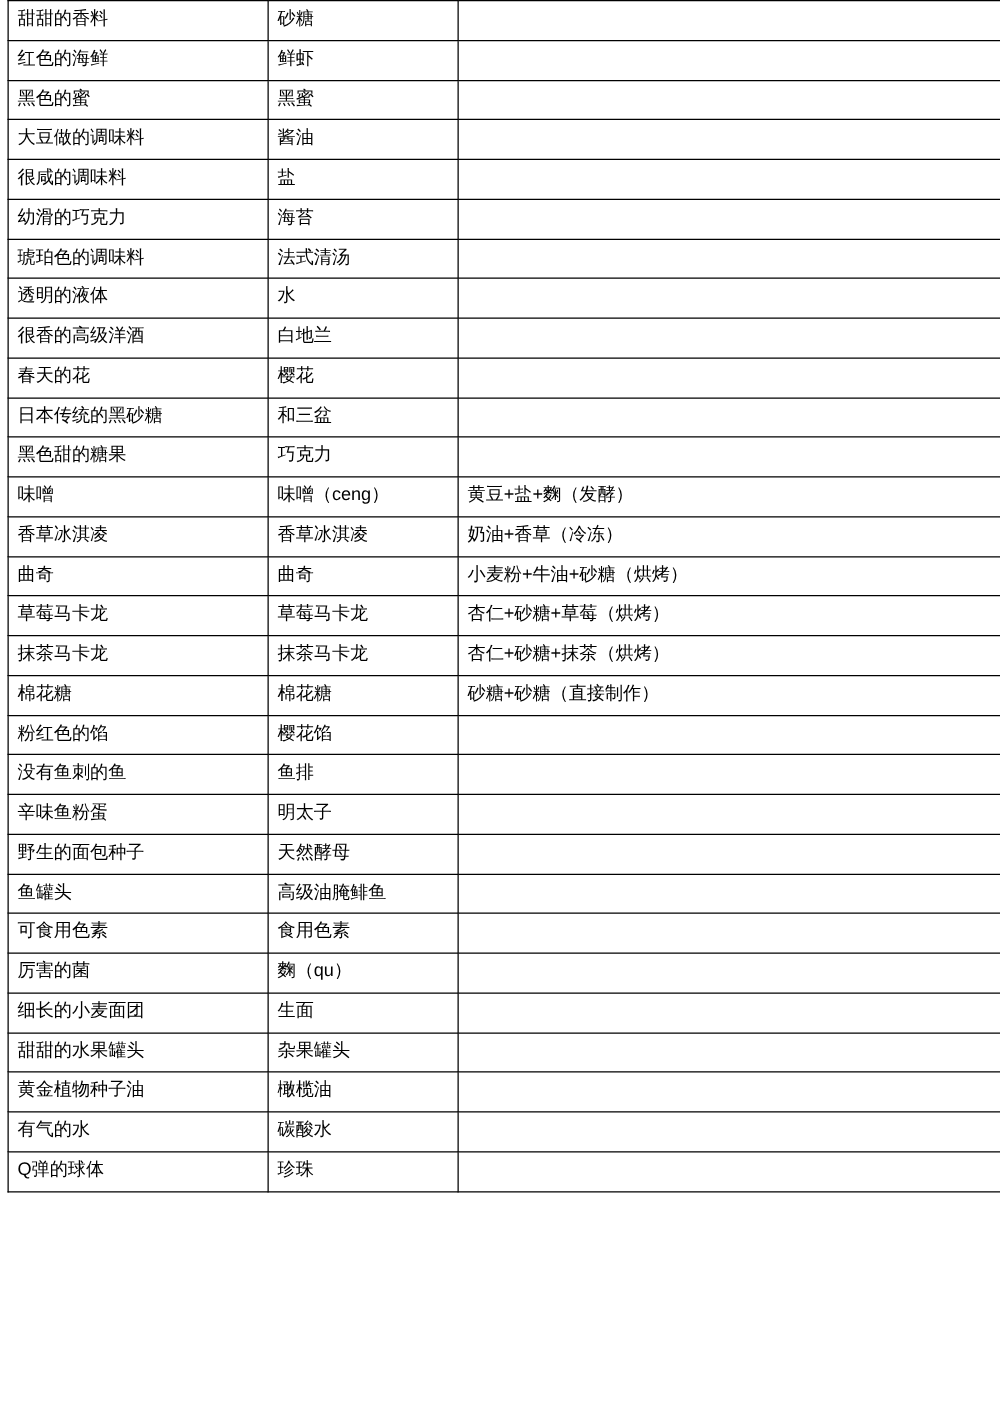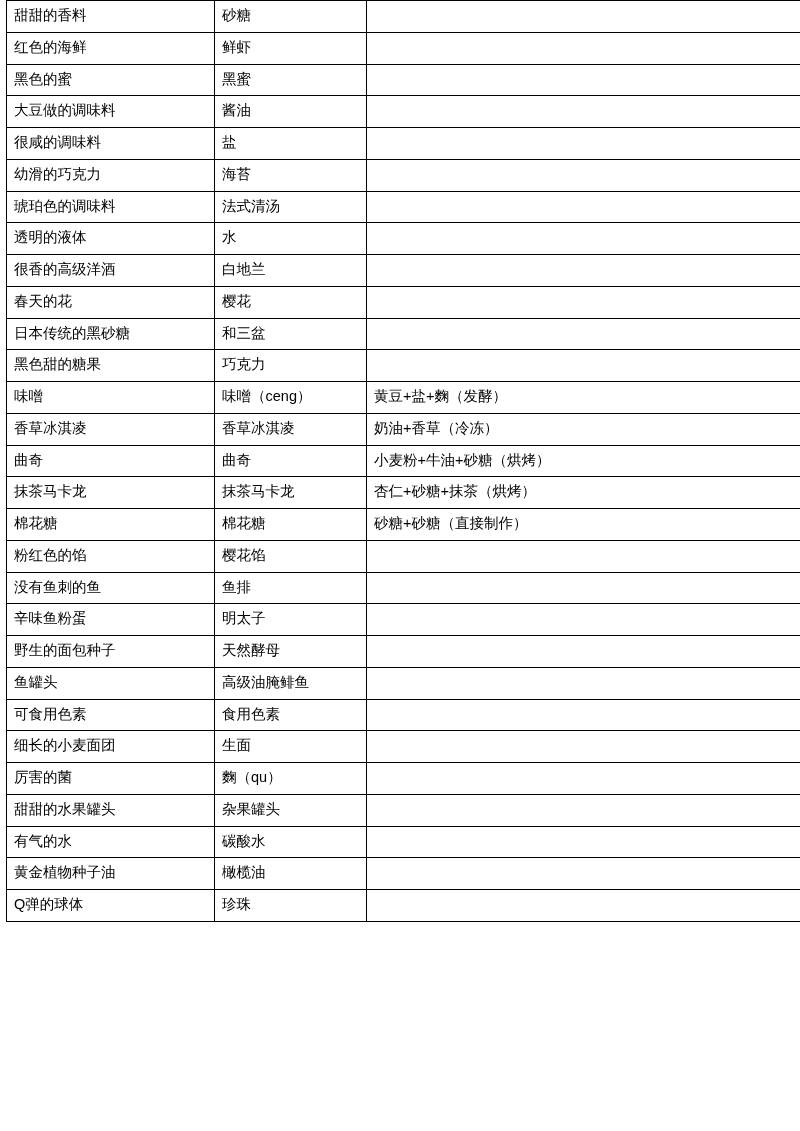--- a/index.html
+++ b/index.html
@@ -124,20 +124,25 @@
           <td class="col-desc">香草冰淇凌</td>
           <td class="col-name">香草冰淇凌</td>
           <td class="col-note">奶油+香草（冷冻）</td>
         </tr>
         <tr>
           <td class="col-desc">曲奇</td>
           <td class="col-name">曲奇</td>
           <td class="col-note">小麦粉+牛油+砂糖（烘烤）</td>
         </tr>
         <tr>
+          <td class="col-desc">草莓马卡龙</td>
+          <td class="col-name">草莓马卡龙</td>
+          <td class="col-note">杏仁+砂糖+草莓（烘烤）</td>
+        </tr>
+        <tr>
           <td class="col-desc">抹茶马卡龙</td>
           <td class="col-name">抹茶马卡龙</td>
           <td class="col-note">杏仁+砂糖+抹茶（烘烤）</td>
         </tr>
         <tr>
           <td class="col-desc">棉花糖</td>
           <td class="col-name">棉花糖</td>
           <td class="col-note">砂糖+砂糖（直接制作）</td>
         </tr>
         <tr>
@@ -164,42 +169,42 @@
           <td class="col-desc">鱼罐头</td>
           <td class="col-name">高级油腌鲱鱼</td>
           <td class="col-note empty"></td>
         </tr>
         <tr>
           <td class="col-desc">可食用色素</td>
           <td class="col-name">食用色素</td>
           <td class="col-note empty"></td>
         </tr>
         <tr>
+          <td class="col-desc">厉害的菌</td>
+          <td class="col-name">麴（qu）</td>
+          <td class="col-note empty"></td>
+        </tr>
+        <tr>
           <td class="col-desc">细长的小麦面团</td>
           <td class="col-name">生面</td>
           <td class="col-note empty"></td>
         </tr>
         <tr>
-          <td class="col-desc">厉害的菌</td>
-          <td class="col-name">麴（qu）</td>
-          <td class="col-note empty"></td>
-        </tr>
-        <tr>
           <td class="col-desc">甜甜的水果罐头</td>
           <td class="col-name">杂果罐头</td>
           <td class="col-note empty"></td>
         </tr>
         <tr>
+          <td class="col-desc">黄金植物种子油</td>
+          <td class="col-name">橄榄油</td>
+          <td class="col-note empty"></td>
+        </tr>
+        <tr>
           <td class="col-desc">有气的水</td>
           <td class="col-name">碳酸水</td>
-          <td class="col-note empty"></td>
-        </tr>
-        <tr>
-          <td class="col-desc">黄金植物种子油</td>
-          <td class="col-name">橄榄油</td>
           <td class="col-note empty"></td>
         </tr>
         <tr>
           <td class="col-desc">Q弹的球体</td>
           <td class="col-name">珍珠</td>
           <td class="col-note empty"></td>
         </tr>
       </tbody>
   </table>
 </div>

